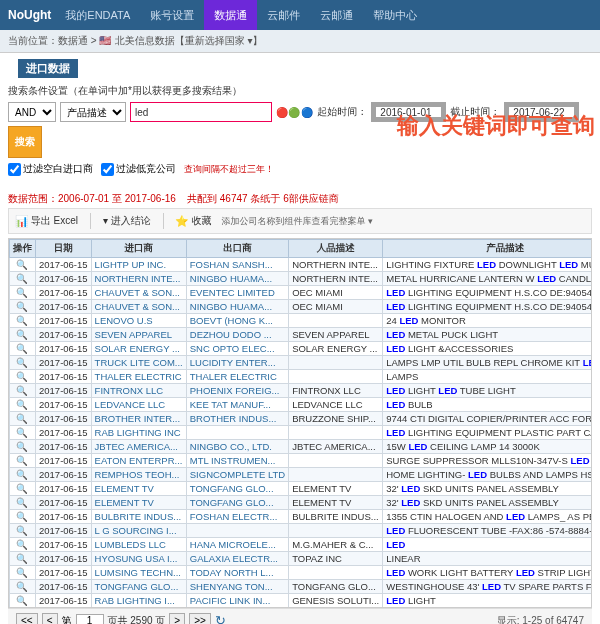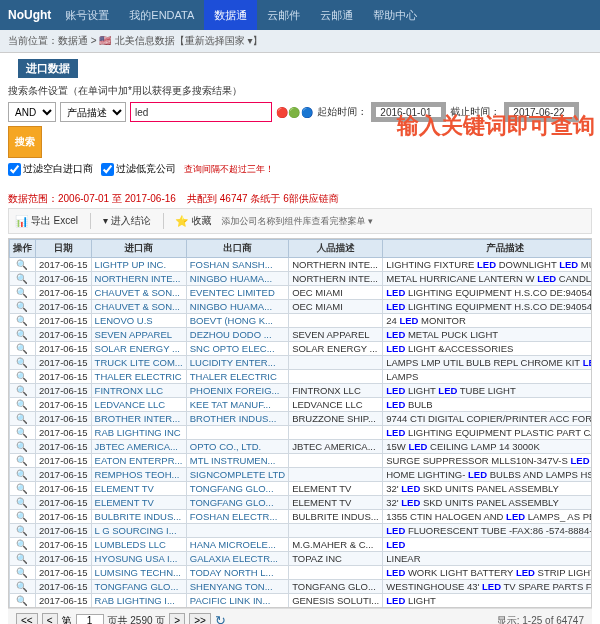--- a/index.html
+++ b/index.html
@@ -2,21 +2,21 @@
 <html><head>
   <meta charset="utf-8">
   <style>
     * { margin: 0; padding: 0; box-sizing: border-box; }
     body { font-family: Arial, sans-serif; font-size: 11px; background: #f0f0f0; width: 600px; height: 624px; overflow: hidden; }
     
     
     .top-nav { background: #2c5f8a; display: flex; align-items: center; height: 30px; padding: 0 8px; }
     .top-nav-logo { color: #fff; font-weight: bold; font-size: 12px; margin-right: 4px; }
     .top-nav-item { color: #cde; font-size: 11px; padding: 0 10px; height: 30px; line-height: 30px; cursor: pointer; }
-    .top-nav-item.active { background: #1d4ed8; color: #fff; }
+    .top-nav-item.active { background: #6d28d9; color: #fff; }
     
     
     .breadcrumb { background: #e8eef3; padding: 4px 8px; font-size: 10px; color: #555; border-bottom: 1px solid #ccc; display: flex; align-items: center; gap: 4px; }
     
     
     .annotation-overlay { position: absolute; top: 58px; right: 5px; font-size: 22px; font-weight: bold; color: #e53; z-index: 10; pointer-events: none; }
     
     
     .main { background: #fff; padding: 6px 8px; position: relative; }
     
@@ -61,22 +61,22 @@
     .pagination { display: flex; align-items: center; gap: 4px; padding: 4px 8px; background: #f5f5f5; border-top: 1px solid #ddd; font-size: 10px; }
     .page-btn { border: 1px solid #aaa; background: #eee; padding: 1px 4px; cursor: pointer; font-size: 10px; }
     .page-info { font-size: 10px; color: #333; }
     .page-total { margin-left: auto; font-size: 10px; color: #555; }
   </style>
 </head>
 <body>
 
 <div class="top-nav">
   <div class="top-nav-logo">NoUght</div>
+  <div class="top-nav-item">我的ENDATA</div>
   <div class="top-nav-item">账号设置</div>
-  <div class="top-nav-item">我的ENDATA</div>
   <div class="top-nav-item active">数据通</div>
   <div class="top-nav-item">云邮件</div>
   <div class="top-nav-item">云邮通</div>
   <div class="top-nav-item">帮助中心</div>
 </div>
 
 <div class="breadcrumb">
   <span>当前位置：数据通 &gt; 🇺🇸 北美信息数据【重新选择国家 ▾】</span>
 </div>
 
@@ -275,21 +275,21 @@
     <td style="color:#2c6da0;cursor:pointer;">RAB LIGHTING INC</td>
     <td style="color:#2c6da0;cursor:pointer;"></td>
     <td></td>
     <td><span class="led-text">LED</span> LIGHTING EQUIPMENT PLASTIC PART CARTO...</td>
 
   </tr>
             <tr>
     <td class="icon-cell">🔍</td>
     <td>2017-06-15</td>
     <td style="color:#2c6da0;cursor:pointer;">JBTEC AMERICA...</td>
-    <td style="color:#2c6da0;cursor:pointer;">OPTO CO., LTD.</td>
+    <td style="color:#2c6da0;cursor:pointer;">NINGBO CO., LTD.</td>
     <td>JBTEC AMERICA...</td>
     <td>15W <span class="led-text">LED</span> CEILING LAMP 14 3000K</td>
 
   </tr>
             <tr>
     <td class="icon-cell">🔍</td>
     <td>2017-06-15</td>
     <td style="color:#2c6da0;cursor:pointer;">EATON ENTERPR...</td>
     <td style="color:#2c6da0;cursor:pointer;">MTL INSTRUMEN...</td>
     <td></td>

